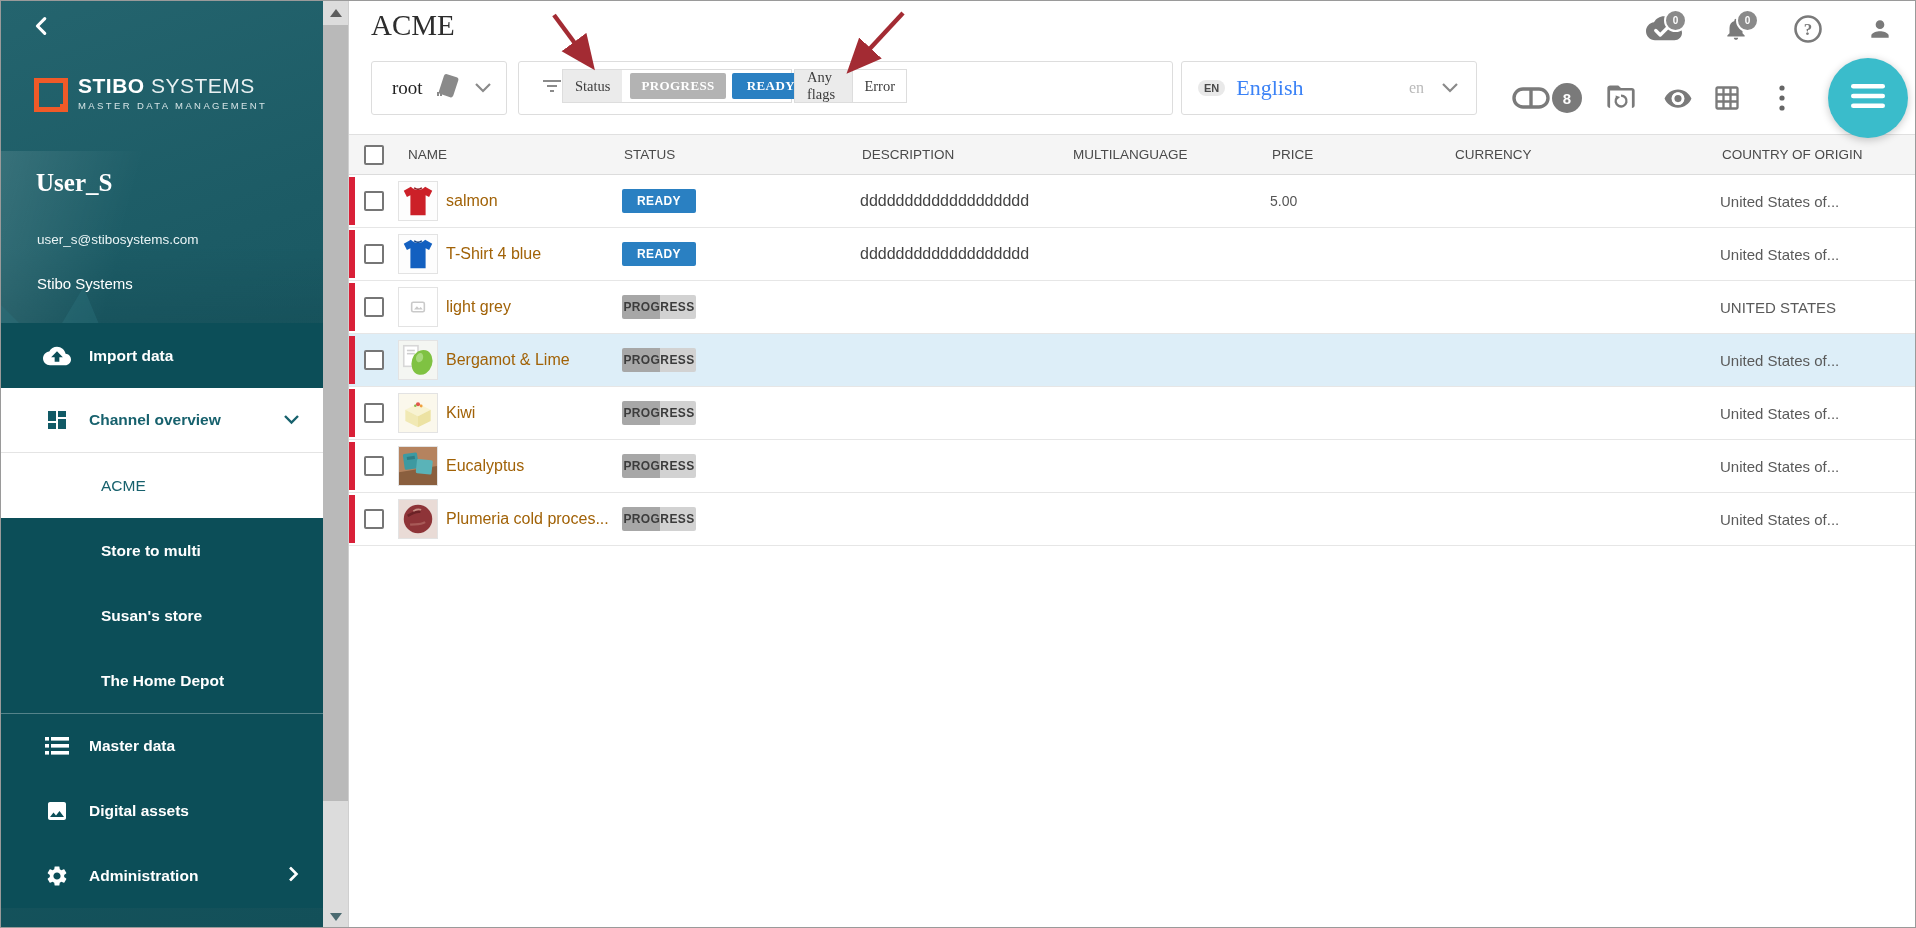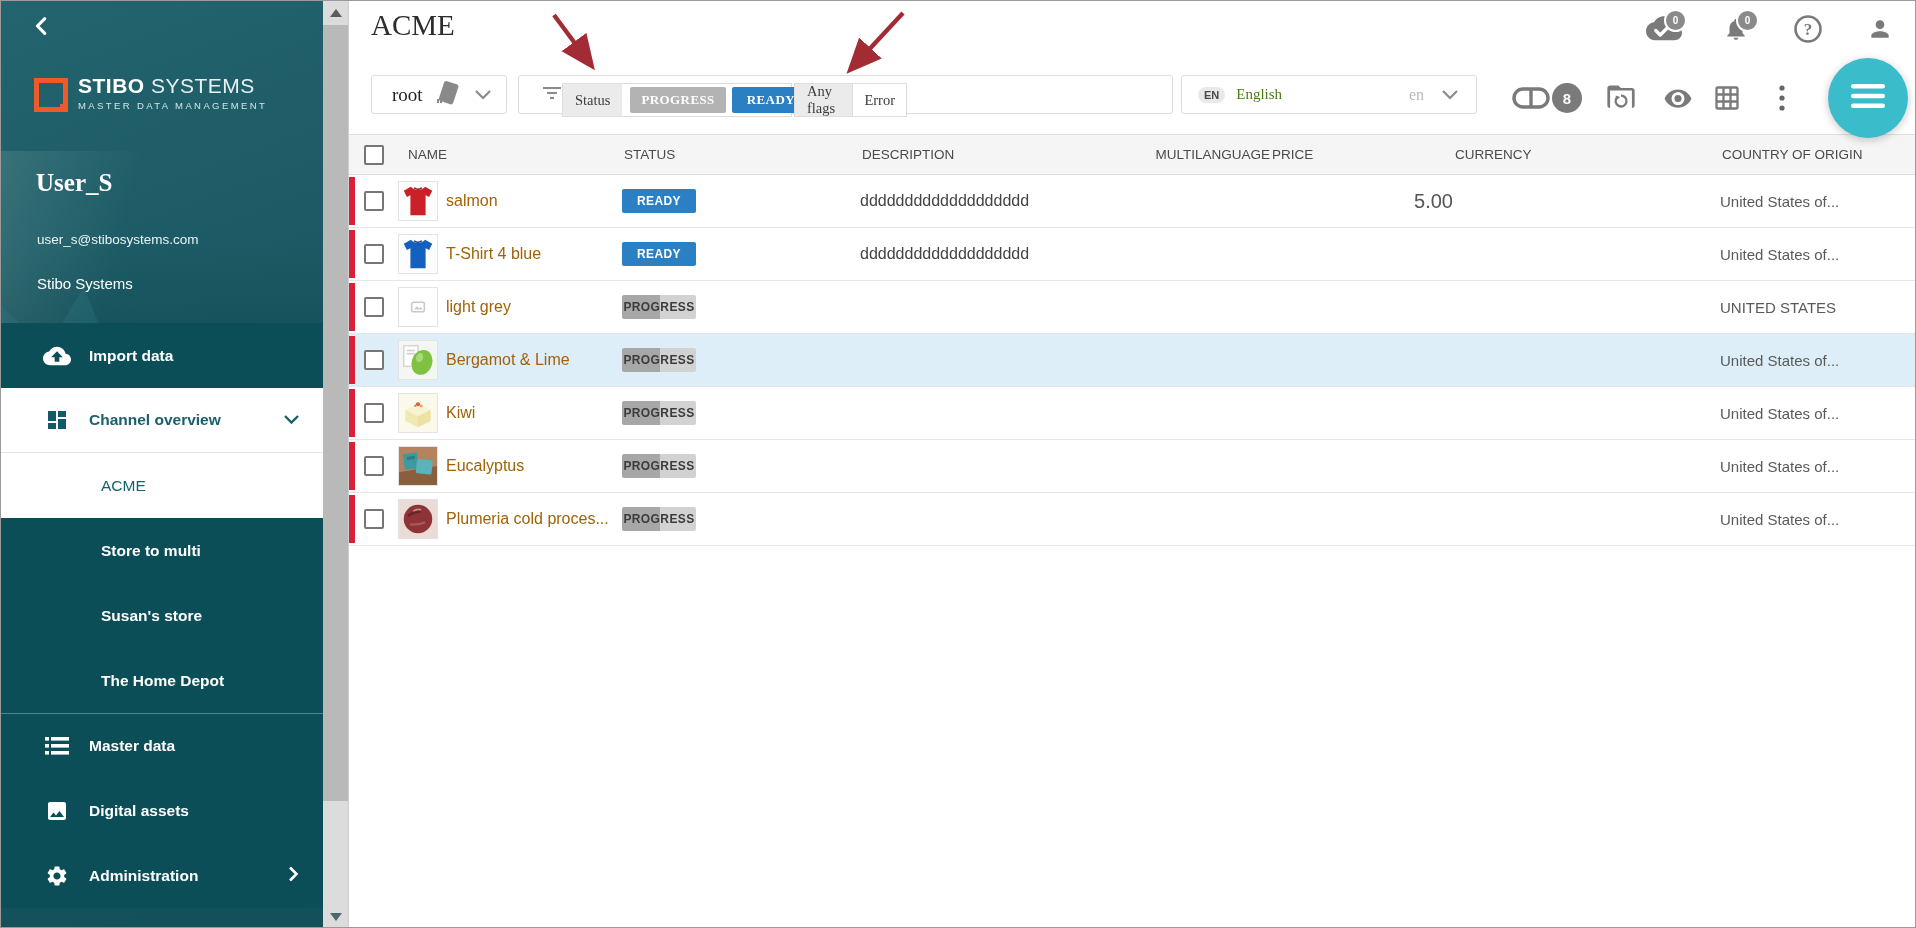--- a/index.html
+++ b/index.html
@@ -45,40 +45,40 @@
   .vscroll{position:absolute;left:322px;top:0;width:26px;height:928px;background:#dcdcdc;border-right:1px solid #cfcfcf;box-sizing:border-box;}
   .vthumb{position:absolute;left:0;top:24px;width:100%;height:776px;background:#b9b9b9;}
   .varrow{position:absolute;left:7px;width:0;height:0;border-left:6px solid transparent;border-right:6px solid transparent;}
   .varrow.up{top:8px;border-bottom:8px solid #5d5d5d;}
   .varrow.down{bottom:8px;border-top:8px solid #4a6a70;}
 
   
   .main{position:absolute;left:348px;top:0;width:1568px;height:928px;background:#fff;}
   .page-title{position:absolute;left:22px;top:8px;font-size:29px;color:#2d2d2d;}
 
-  .box{position:absolute;top:74px;height:39px;border:1px solid #ddd;border-radius:3px;background:#fff;box-sizing:border-box;}
+  .box{position:absolute;top:60px;height:54px;border:1px solid #ddd;border-radius:3px;background:#fff;box-sizing:border-box;}
   .root-box{left:22px;width:136px;display:flex;align-items:center;}
   .root-label{font-size:19px;color:#222;margin-left:20px;}
   .root-tag{margin-left:10px;}
   .root-chevron{margin-left:12px;color:#8a8a8a;}
 
   .filter-box{left:169px;width:655px;}
   .filter-icon{position:absolute;left:22px;top:50%;transform:translateY(-50%);}
   .chip-group{position:absolute;top:7px;height:34px;border:1px solid #ddd;background:#fff;display:flex;align-items:stretch;box-sizing:border-box;}
   .group-status{left:43px;width:230px;}
   .group-flags{left:275px;width:113px;}
   .chip{display:flex;align-items:center;justify-content:center;font-family:"Liberation Serif","DejaVu Serif",serif;}
   .chip.label{background:#ebebeb;color:#3d3d3d;font-size:14.5px;padding:0 12px;}
   .chip.plain{background:#fff;color:#3d3d3d;font-size:14.5px;padding:0 11px;border-left:1px solid #ddd;}
   .chip.progress{background:#b3b3b3;color:#fff;font-weight:700;font-size:13px;letter-spacing:.4px;margin:3px 2px 3px 8px;padding:0 11px;border-radius:2px;}
   .chip.ready{background:#2a80c2;color:#fff;font-weight:700;font-size:13px;letter-spacing:.4px;margin:3px 4px 3px 4px;padding:0 15px;border-radius:2px;}
 
   .lang-box{left:832px;width:296px;display:flex;align-items:center;}
   .lang-badge{margin-left:16px;background:#e9e9e9;border-radius:9px;padding:2px 6px;font-size:11px;font-weight:700;color:#4a4a4a;}
-  .lang-name{margin-left:11px;font-size:15px;color:#4d7c0f;}
+  .lang-name{margin-left:11px;font-size:22px;color:#3b82f6;}
   .lang-code{position:absolute;right:52px;font-size:16px;color:#b9b9b9;}
   .lang-chevron{position:absolute;right:18px;color:#8a8a8a;}
 
   .tool-icon{position:absolute;top:72px;height:50px;display:flex;align-items:center;justify-content:center;cursor:pointer;}
   .count-badge{position:absolute;top:82px;width:30px;height:30px;border-radius:50%;background:#7a7a7a;color:#fff;
     font-size:15px;font-weight:700;display:flex;align-items:center;justify-content:center;}
   .fab{position:absolute;left:1479px;top:57px;width:80px;height:80px;border-radius:50%;background:#3abccb;
     display:flex;align-items:center;justify-content:center;box-shadow:0 2px 8px rgba(0,0,0,.22);cursor:pointer;z-index:40;}
 
   .topicons{position:absolute;right:18px;top:10px;display:flex;align-items:center;gap:34px;z-index:5;}
@@ -86,36 +86,36 @@
   .mini-badge{position:absolute;top:-2px;right:-4px;width:19px;height:19px;border-radius:50%;background:#8a8a8a;
     border:2px solid #fff;color:#fff;font-size:10px;font-weight:700;display:flex;align-items:center;justify-content:center;}
 
   
   .table{position:absolute;left:0;top:133px;width:1568px;}
   .thead{height:41px;background:#f5f5f5;border-top:1px solid #e0e0e0;border-bottom:1px solid #dcdcdc;
     display:grid;grid-template-columns:7px 42px 224px 238px 205px 205px 183px 267px 1fr;align-items:center;
     color:#4a4a4a;font-size:13.5px;box-sizing:border-box;}
   .thead .hcell{padding-left:2px;white-space:nowrap;}
   .thead .hname{padding-left:10px;}
-  .thead .hmulti{padding-left:8px;text-align:right;}
+  .thead .hmulti{padding-left:8px;}
   .trow{height:53px;display:grid;grid-template-columns:7px 42px 48px 176px 238px 205px 205px 183px 267px 1fr;
     align-items:center;border-bottom:1px solid #e6e6e6;background:#fff;box-sizing:border-box;}
   .trow.hl{background:#ddeef8;}
   .stripe{width:6px;height:48px;background:#d92038;}
   .cb{width:20px;height:20px;border:2px solid #767676;border-radius:2px;background:#fff;box-sizing:border-box;margin-left:8px;cursor:pointer;}
   .thead .cb{margin-left:8px;}
   .thumb{width:40px;height:40px;border:1px solid #e3e3e3;background:#fff;box-sizing:border-box;overflow:hidden;}
   .thumb svg{display:block;}
   .cell-name{font-size:16px;color:#a16207;white-space:nowrap;overflow:hidden;}
   .badge{width:74px;height:24px;border-radius:2px;display:flex;align-items:center;justify-content:center;
     font-size:12px;font-weight:700;letter-spacing:.4px;}
   .badge.b-ready{background:#2a80c2;color:#fff;}
   .badge.b-progress{background:linear-gradient(90deg,#a7a7a7 0 52%,#d2d2d2 52% 100%);color:#3c3c3c;}
   .cell-desc{font-size:16px;color:#444;white-space:nowrap;overflow:hidden;width:190px;}
-  .cell-dim{font-size:20px;color:#555;text-align:right;}
+  .cell-dim{font-size:14px;color:#555;}
   .cell-country{font-size:15px;color:#5a5a5a;white-space:nowrap;}
 
   .arrows{position:absolute;left:0;top:0;width:1916px;height:928px;pointer-events:none;z-index:50;}
 </style>
 </head>
 <body>
 
 <div class="app">
 
   <div class="sidebar">

